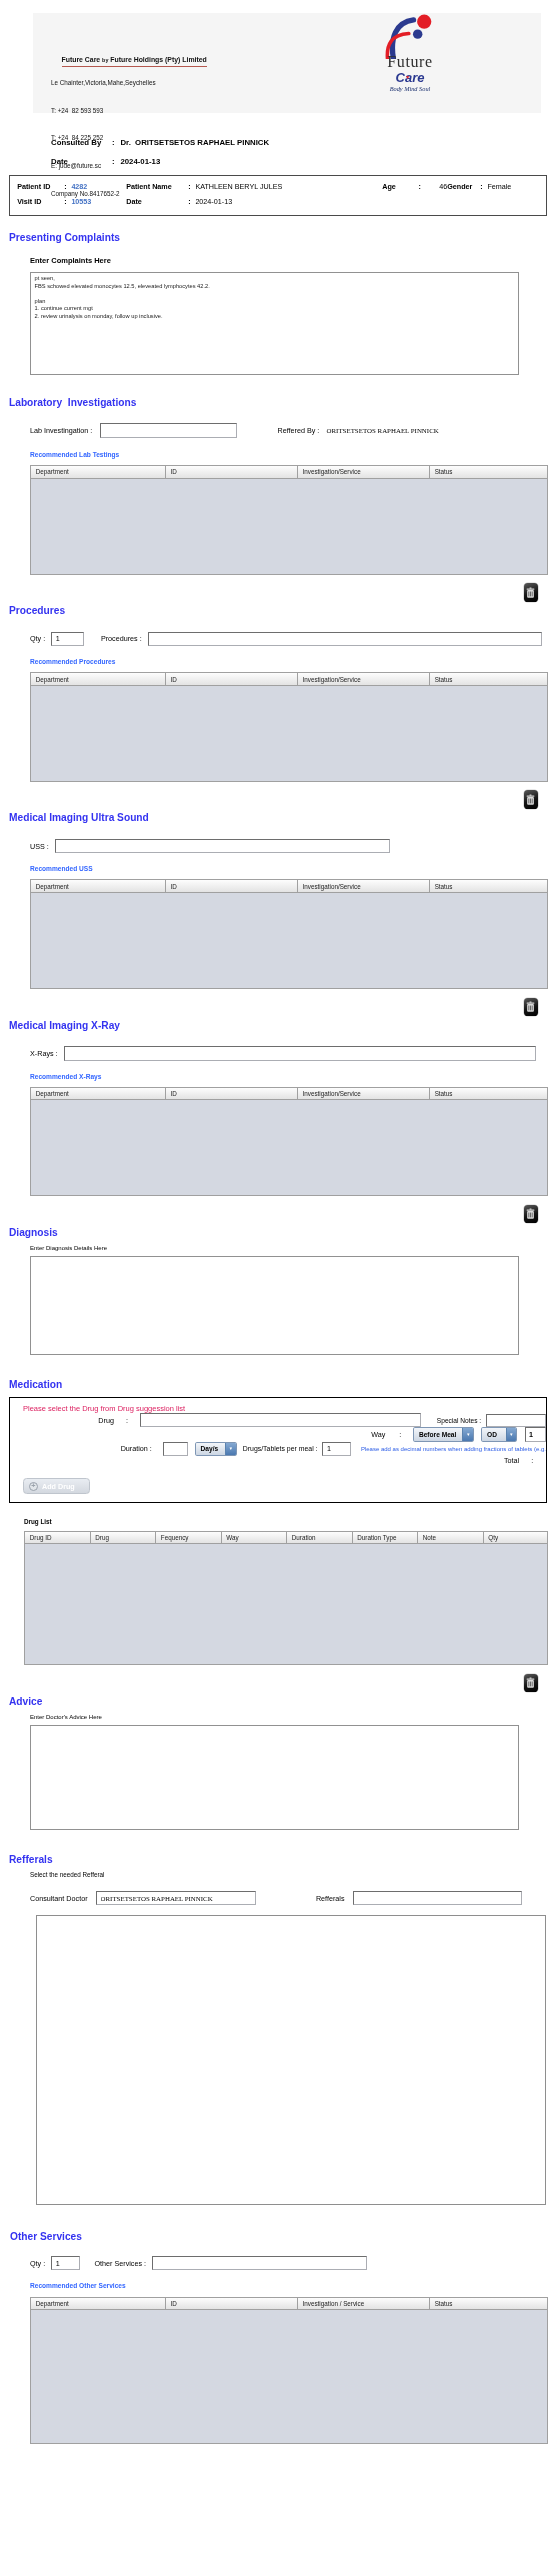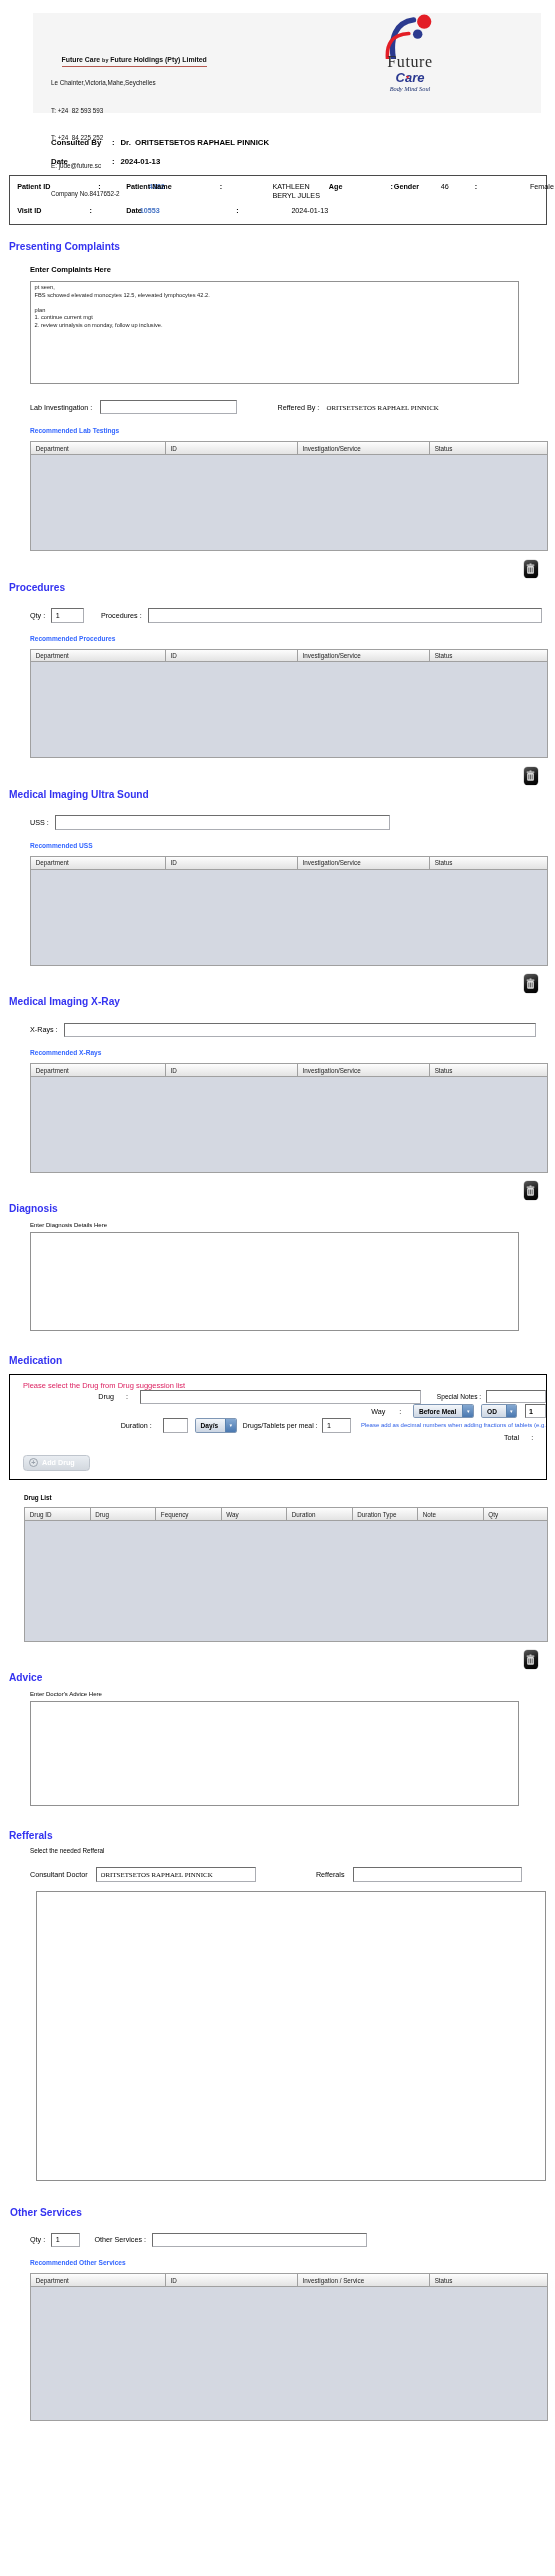--- a/index.html
+++ b/index.html
@@ -18,24 +18,24 @@
   .logo-tagline { font-family:"Liberation Serif",serif; font-style:italic; font-size:6.3px; color:#1a2f6e; margin-top:0.6px; }
 
   
   .consult { margin:25px 0 0 51px; font-size:7.8px; font-weight:bold; }
   .consult-row { display:flex; margin-bottom:9.6px; }
   .consult-label { width:61px; white-space:pre-wrap; }
   .colon { width:8.4px; }
   .pre { white-space:pre-wrap; }
   .patient-box { margin:9.6px 9px 0 9px; border:1.2px solid #4a4a4a; padding:6px 7.2px 2.4px 7.2px; }
   .p-row { display:flex; margin-bottom:6px; font-size:7.2px; }
-  .p-cell { display:flex;gap:48px; }
+  .p-cell { display:flex; }
   .p-label { font-weight:bold; white-space:pre; }
   .p-colon { width:7.2px; text-align:left; font-weight:bold; }
-  .w1 { width:109px; } .w2 { width:256px; } .w3 { width:65px; }
+  .w1 { width:109px; } .w2 { width:256px; } .w3 { width:65px;justify-content:space-between; }
   .pl1 { width:47px; } .pl2 { width:62px; } .pl3 { width:23px; } .pl4 { width:33px; }
   .id-blue { color:#4472c4; font-weight:bold; }
 
   
   .section-title { margin-left:9px; color:#3433f0; font-weight:bold; font-size:10.2px; white-space:pre-wrap; }
   .bold-label { margin-left:30px; font-weight:bold; font-size:7.5px; }
   .small-label { margin-left:30px; font-size:6px; }
   .textarea { margin-left:30px; width:489px; border:0.6px solid #919191; background:#fff; font-size:5.7px; line-height:7.5px; padding:1.8px 3.6px; white-space:pre-wrap; color:#222; }
   .inline-row { margin-left:30px; display:flex; align-items:center; font-size:7.2px; }
   .sunken { border:0.6px solid #abadb3; border-top-color:#6d6d6d; border-left-color:#6d6d6d; background:#fff; height:14.3px; font-size:7.2px; padding:0.6px 3.6px; font-family:"Liberation Sans",sans-serif; }
@@ -159,20 +159,21 @@
 
   <div class="section-title mt28">Presenting Complaints</div>
   <div class="bold-label mt22">Enter Complaints Here</div>
   <div class="textarea mt12" style="height:103px;">pt seen,
 FBS schowed elevated monocytes 12.5, eleveated lymphocytes 42.2.
 
 plan
 1. continue current mgt
 2. review urinalysis on monday, follow up inclusive.</div>
 
+  <div class="section-title mt36">Laboratory  Investigations</div>
   <div class="inline-row mt26">
     <span>Lab Investingation :</span>
     <input class="sunken" style="width: 137px; margin-left: 7.2px;" value="">
     <span style="margin-left:41px; white-space:pre;">Reffered By :</span>
     <span class="serif-val" style="margin-left:7.2px;">ORITSETSETOS RAPHAEL PINNICK</span>
   </div>
   <div class="link mt22">Recommended Lab Testings</div>
   <div class="tbl mt12">
     <div class="thead">
       <div class="th c1">Department</div>

